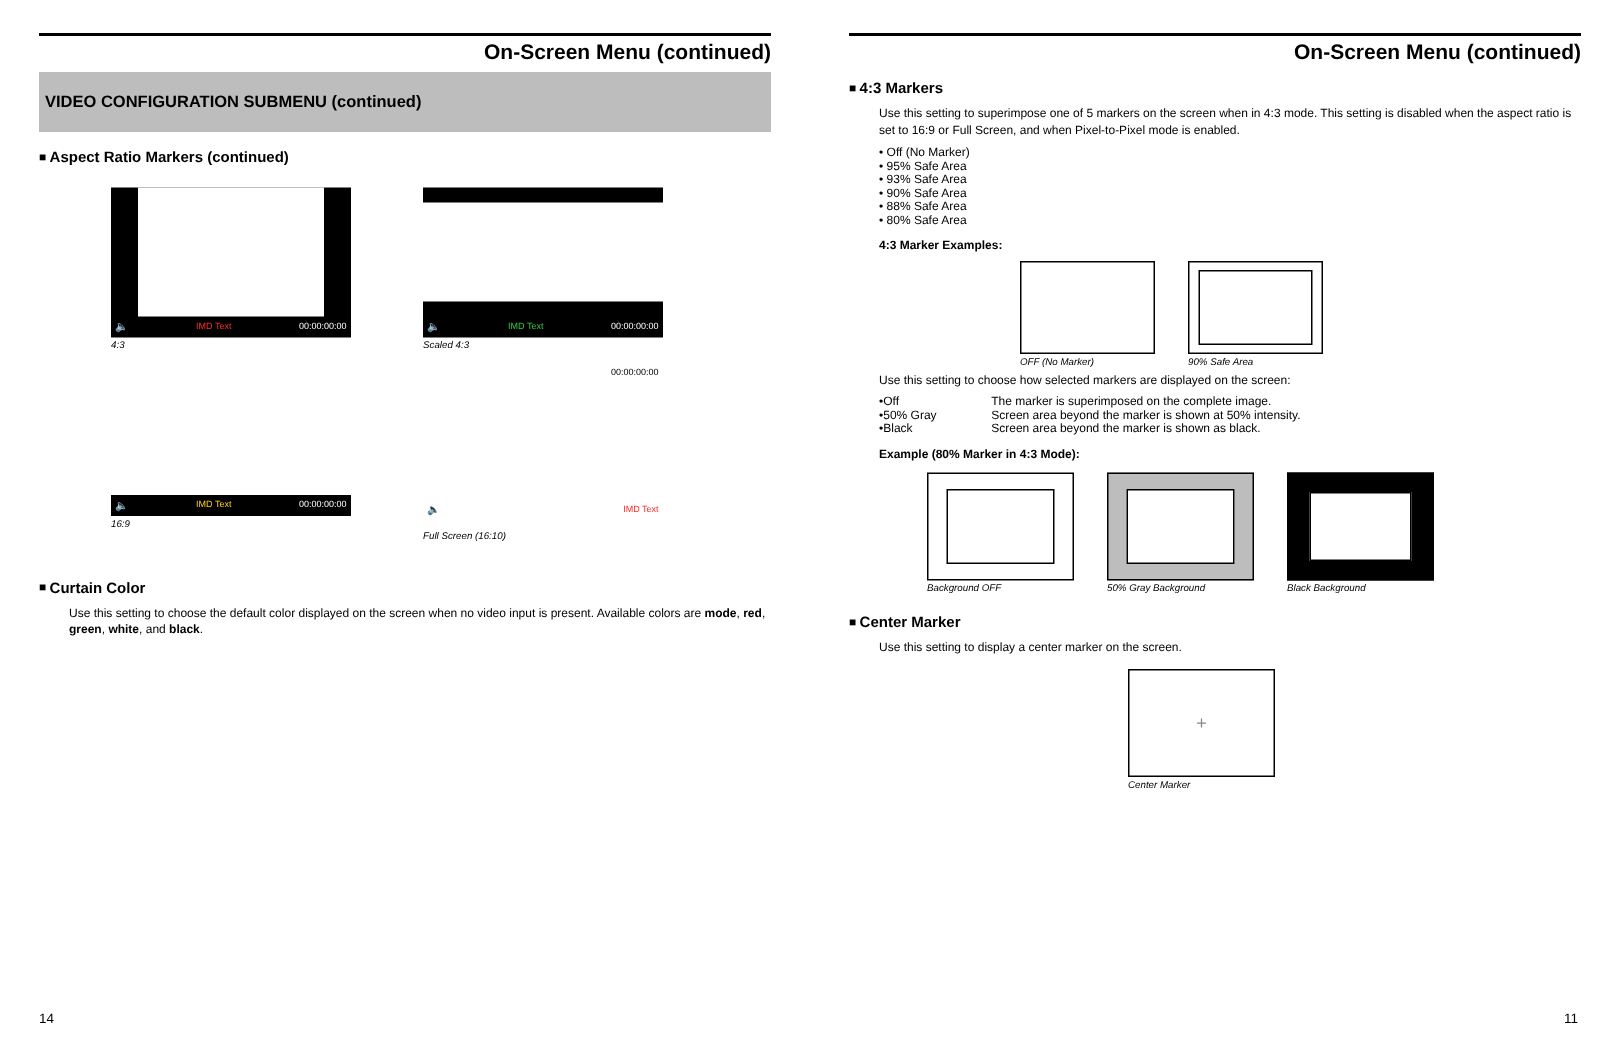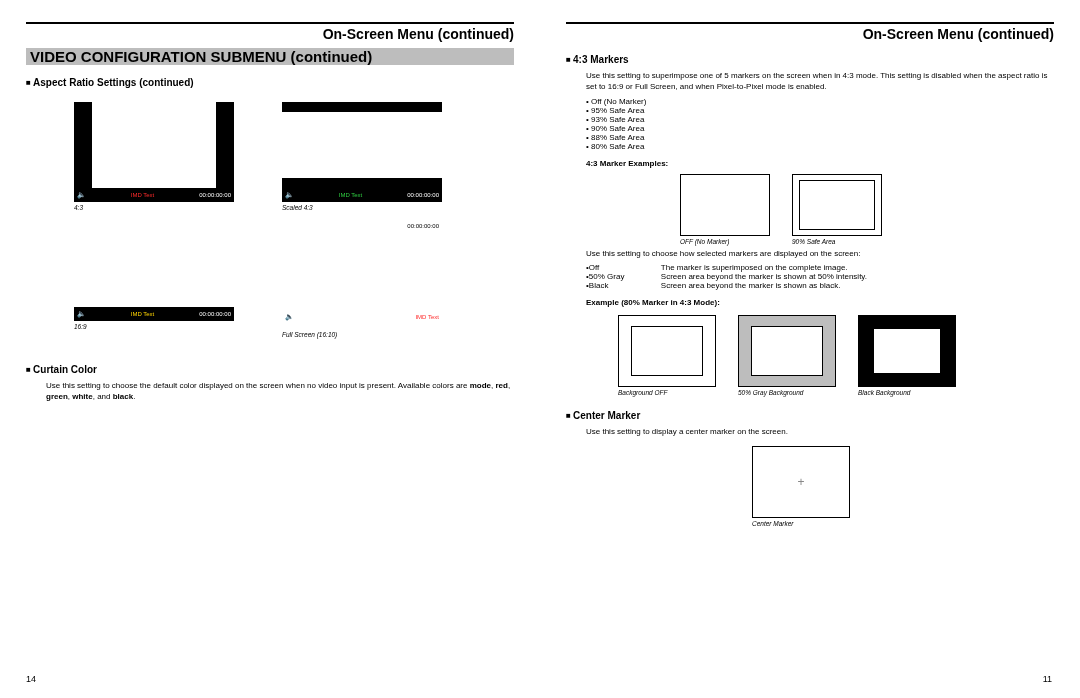--- a/index.html
+++ b/index.html
@@ -30,22 +30,22 @@
   .page-title {
     font-size: 14px;
     font-weight: bold;
     text-align: right;
     margin: 0 0 6px 0;
   }
   .section-bar {
     background: #bdbdbd;
     color: #000;
     font-weight: bold;
-    font-size: 15px;
-    padding: 0 4px;
+    font-size: 11px;
+    padding: 14px 4px;
   }
   .sub-head {
     font-size: 10px;
     font-weight: bold;
     margin: 12px 0 6px 0;
   }
   .sub-head::before {
     content: "■ ";
     font-size: 8px;
     vertical-align: 1px;
@@ -185,21 +185,21 @@
 </style>
 </head>
 <body>
 
 <div class="page">
 
   <div class="col">
     <div class="rule"></div>
     <div class="page-title">On-Screen Menu (continued)</div>
     <div class="section-bar">VIDEO CONFIGURATION SUBMENU (continued)</div>
-    <div class="sub-head">Aspect Ratio Settings (continued)</div>
+    <div class="sub-head">Aspect Ratio Markers (continued)</div>
 
     <div class="screen-grid">
       <div class="cell">
         <div class="screen-box sb-4x3">
           <div class="screen-inner"></div>
           <div class="imd-bar">
             <span class="speaker">🔈</span>
             <span class="imd-text red">IMD Text</span>
             <span class="time">00:00:00:00</span>
           </div>

